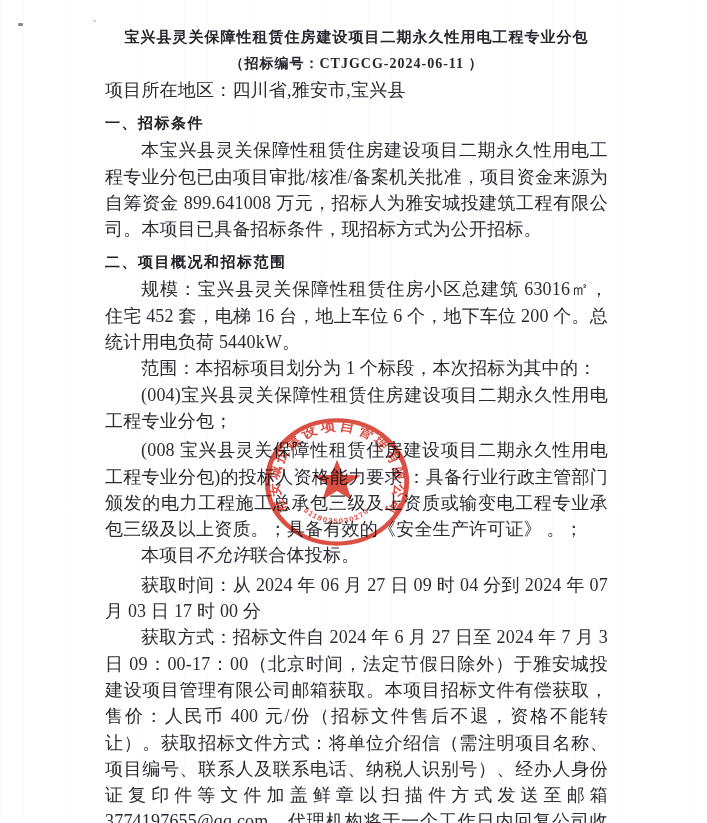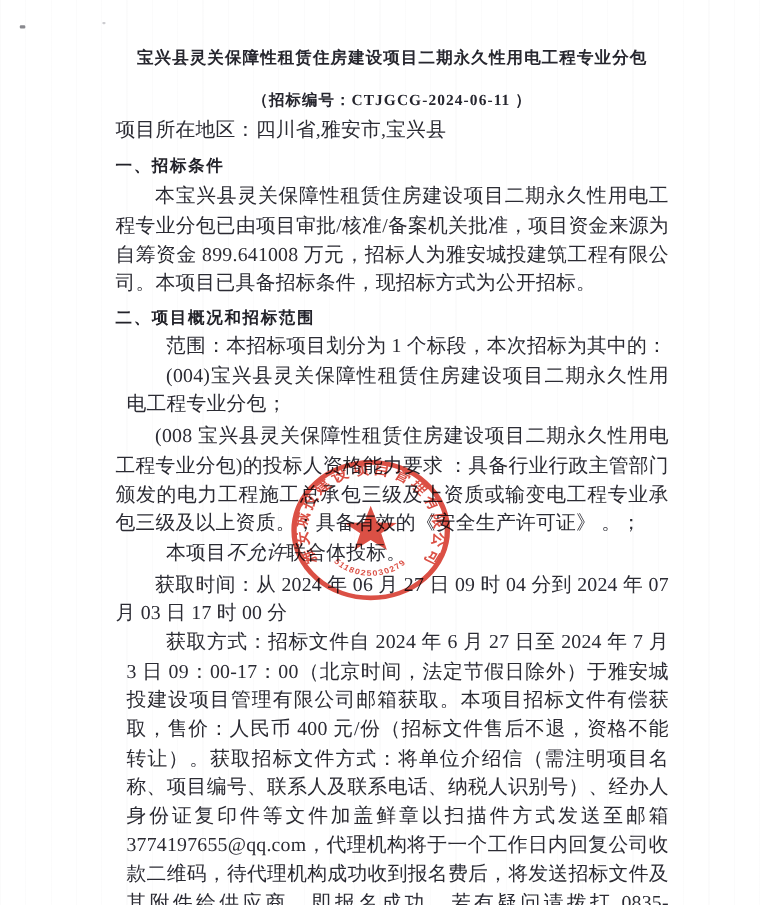--- a/index.html
+++ b/index.html
@@ -7,36 +7,36 @@
     width:707px;height:823px;position:relative;overflow:hidden;
     font-family:"Liberation Serif", serif;color:#2b2b33;
   }
   .page{
     position:absolute;inset:0;background:#ffffff;
     background-image:repeating-linear-gradient(90deg, rgba(60,60,70,0.018) 0 1px, transparent 1px 23px);
   }
   .content{position:absolute;left:105px;top:26px;width:503px;}
   .title{
     text-align:center;font-size:15px;font-weight:600;letter-spacing:1px;
-    line-height:23px;margin:16px;color:#26262e;
+    line-height:23px;margin:0;color:#26262e;
   }
   .subtitle{
     text-align:center;font-size:14px;font-weight:600;letter-spacing:1px;
-    line-height:21px;margin:16px 0 0 0;color:#26262e;
+    line-height:21px;margin:4px 0 0 0;color:#26262e;
   }
   .location{margin:40px 0 0 0;font-size:13.8px;line-height:26px;}
   h2.sec{
     font-family:"Liberation Sans", sans-serif;font-size:15px;font-weight:bold;
     color:#222229;letter-spacing:1.5px;line-height:22px;margin:9px 0 0 0;
   }
   p.body{
     font-size:18px;line-height:26.3px;text-align:justify;
     margin:3px 0 0 0;text-indent:2em;letter-spacing:0.2px;
   }
-  p.body.tight{margin-top:0;margin-left:10px;}
+  p.body.tight{margin-top:0;}
   .kai-italic{font-style:italic;}
   
   .seal{
     position:absolute;left:260px;top:414px;width:154px;height:136px;
     opacity:0.88;mix-blend-mode:multiply;pointer-events:none;
   }
   .seal svg{width:100%;height:100%;}
   
   .speck1{position:absolute;left:18px;top:23px;width:5px;height:3px;background:#4a4a52;opacity:.65;border-radius:1px;}
   .speck2{position:absolute;left:93px;top:20px;width:3px;height:2px;background:#9a9aa2;opacity:.5;border-radius:1px;}
@@ -51,20 +51,21 @@
   <div class="content">
     <p class="title">宝兴县灵关保障性租赁住房建设项目二期永久性用电工程专业分包</p>
     <p class="subtitle">（招标编号：CTJGCG-2024-06-11 ）</p>
 
     <p class="body location" style="text-indent:0;">项目所在地区：四川省,雅安市,宝兴县</p>
 
     <h2 class="sec">一、招标条件</h2>
     <p class="body">本宝兴县灵关保障性租赁住房建设项目二期永久性用电工程专业分包已由项目审批/核准/备案机关批准，项目资金来源为自筹资金 899.641008 万元，招标人为雅安城投建筑工程有限公司。本项目已具备招标条件，现招标方式为公开招标。</p>
 
     <h2 class="sec">二、项目概况和招标范围</h2>
+    <p class="body">规模：宝兴县灵关保障性租赁住房小区总建筑 63016㎡，住宅 452 套，电梯 16 台，地上车位 6 个，地下车位 200 个。总统计用电负荷 5440kW。</p>
     <p class="body tight">范围：本招标项目划分为 1 个标段，本次招标为其中的：</p>
     <p class="body tight">(004)宝兴县灵关保障性租赁住房建设项目二期永久性用电工程专业分包；</p>
 
     <p class="body">(008 宝兴县灵关保障性租赁住房建设项目二期永久性用电工程专业分包)的投标人资格能力要求 ：具备行业行政主管部门颁发的电力工程施工总承包三级及上资质或输变电工程专业承包三级及以上资质。；具备有效的《安全生产许可证》 。；</p>
     <p class="body tight"><span>本项目</span><span class="kai-italic">不允许</span><span>联合体投标。</span></p>
 
     <p class="body">获取时间：从 2024 年 06 月 27 日 09 时 04 分到 2024 年 07 月 03 日 17 时 00 分</p>
     <p class="body tight">获取方式：招标文件自 2024 年 6 月 27 日至 2024 年 7 月 3 日 09：00-17：00（北京时间，法定节假日除外）于雅安城投建设项目管理有限公司邮箱获取。本项目招标文件有偿获取，售价：人民币 400 元/份（招标文件售后不退，资格不能转让）。获取招标文件方式：将单位介绍信（需注明项目名称、项目编号、联系人及联系电话、纳税人识别号）、经办人身份证复印件等文件加盖鲜章以扫描件方式发送至邮箱 3774197655@qq.com，代理机构将于一个工作日内回复公司收款二维码，待代理机构成功收到报名费后，将发送招标文件及其附件给供应商，即报名成功。若有疑问请拨打 0835-2365815 咨询情况。（另：开标时请携带以上文件的原件交于现场工作人员）</p>
 
     <h2 class="sec">五、投标文件的递交</h2>

